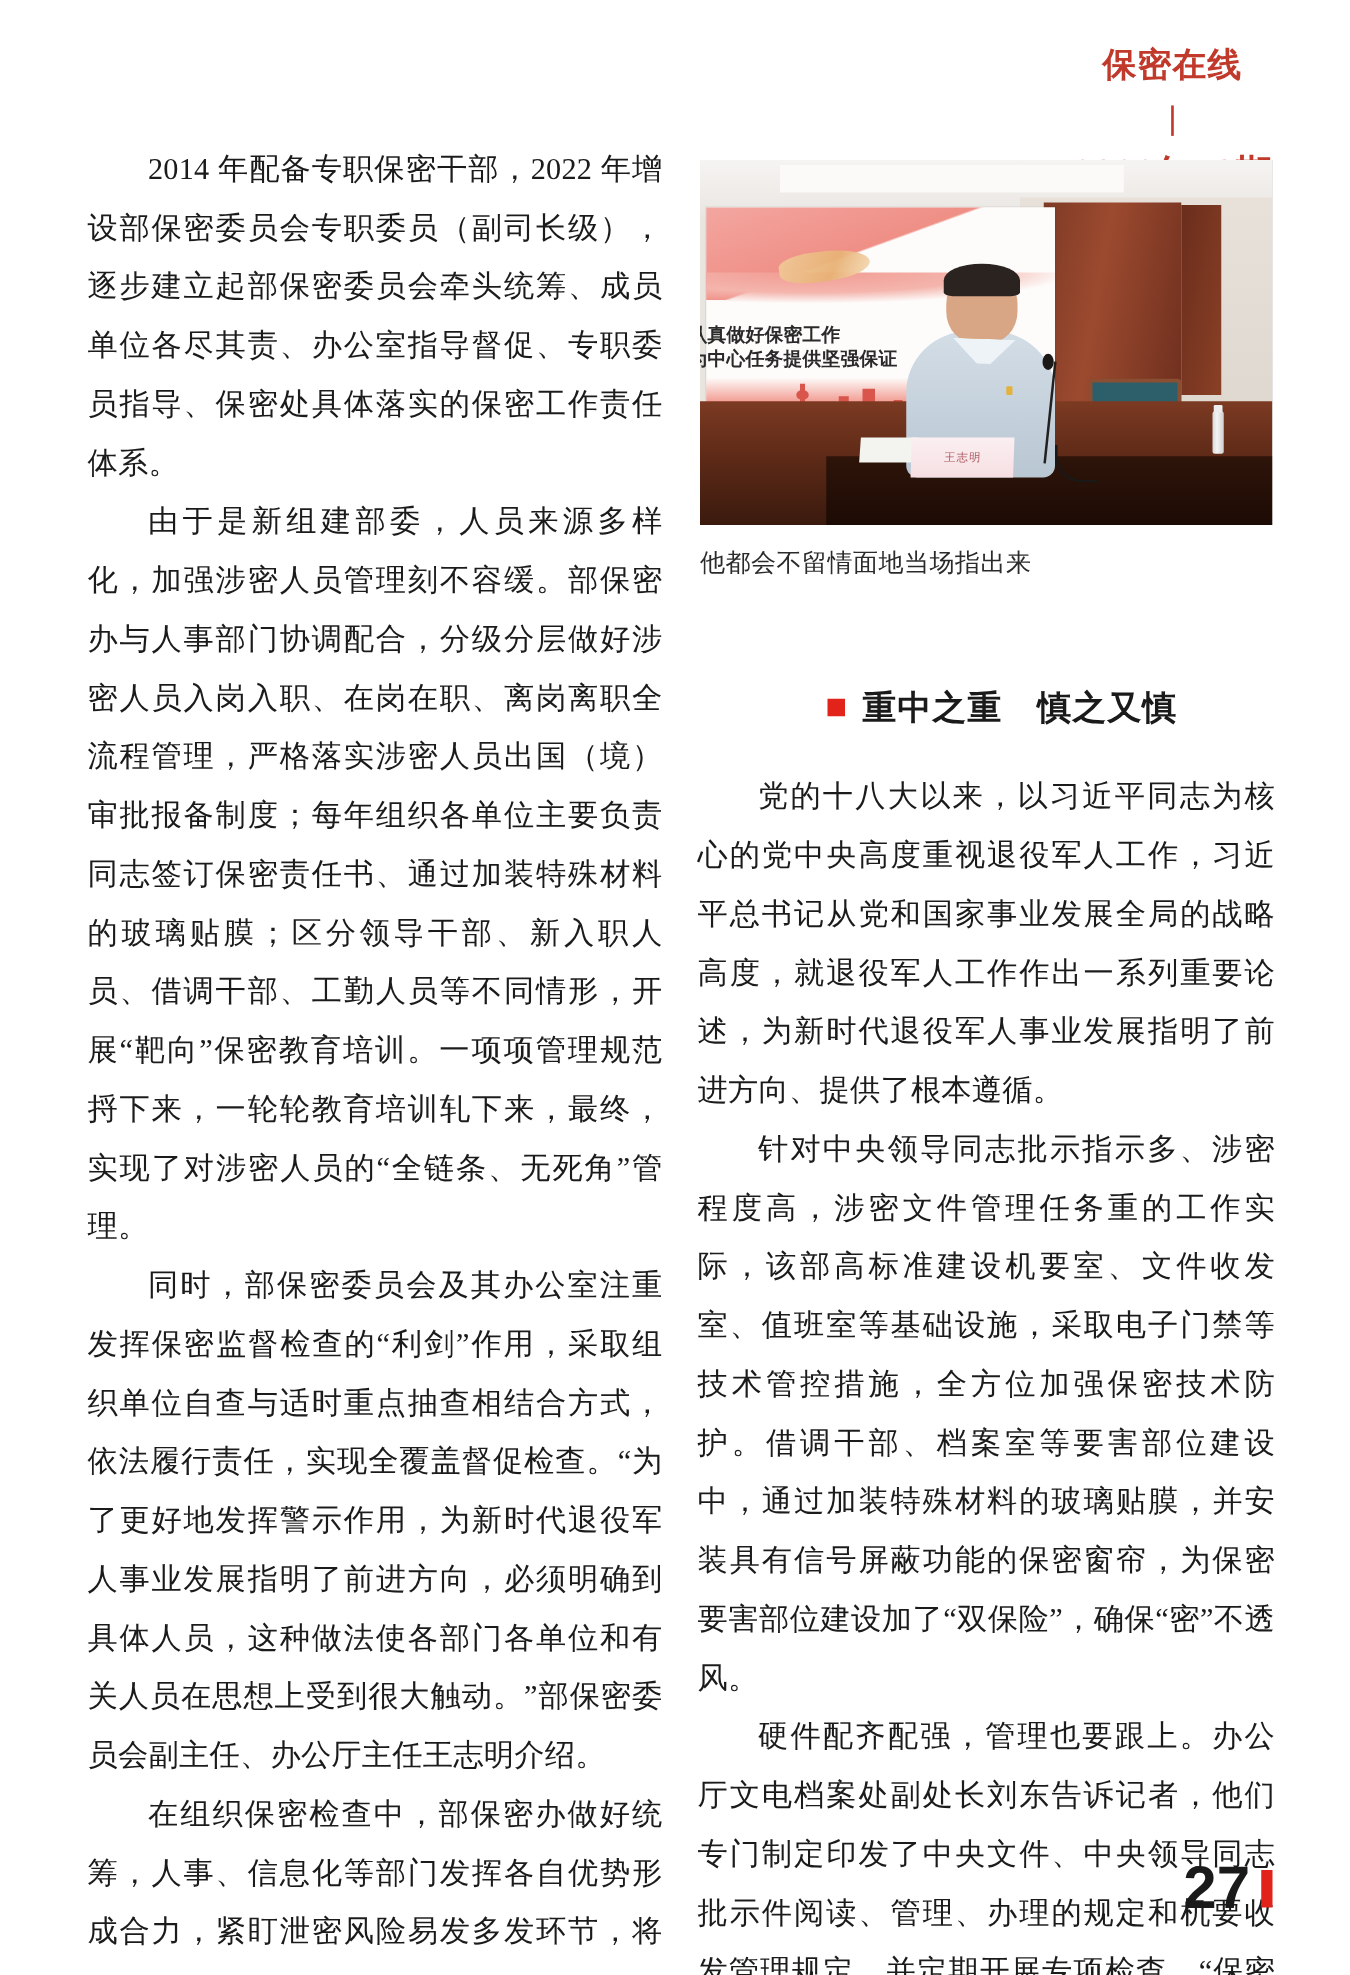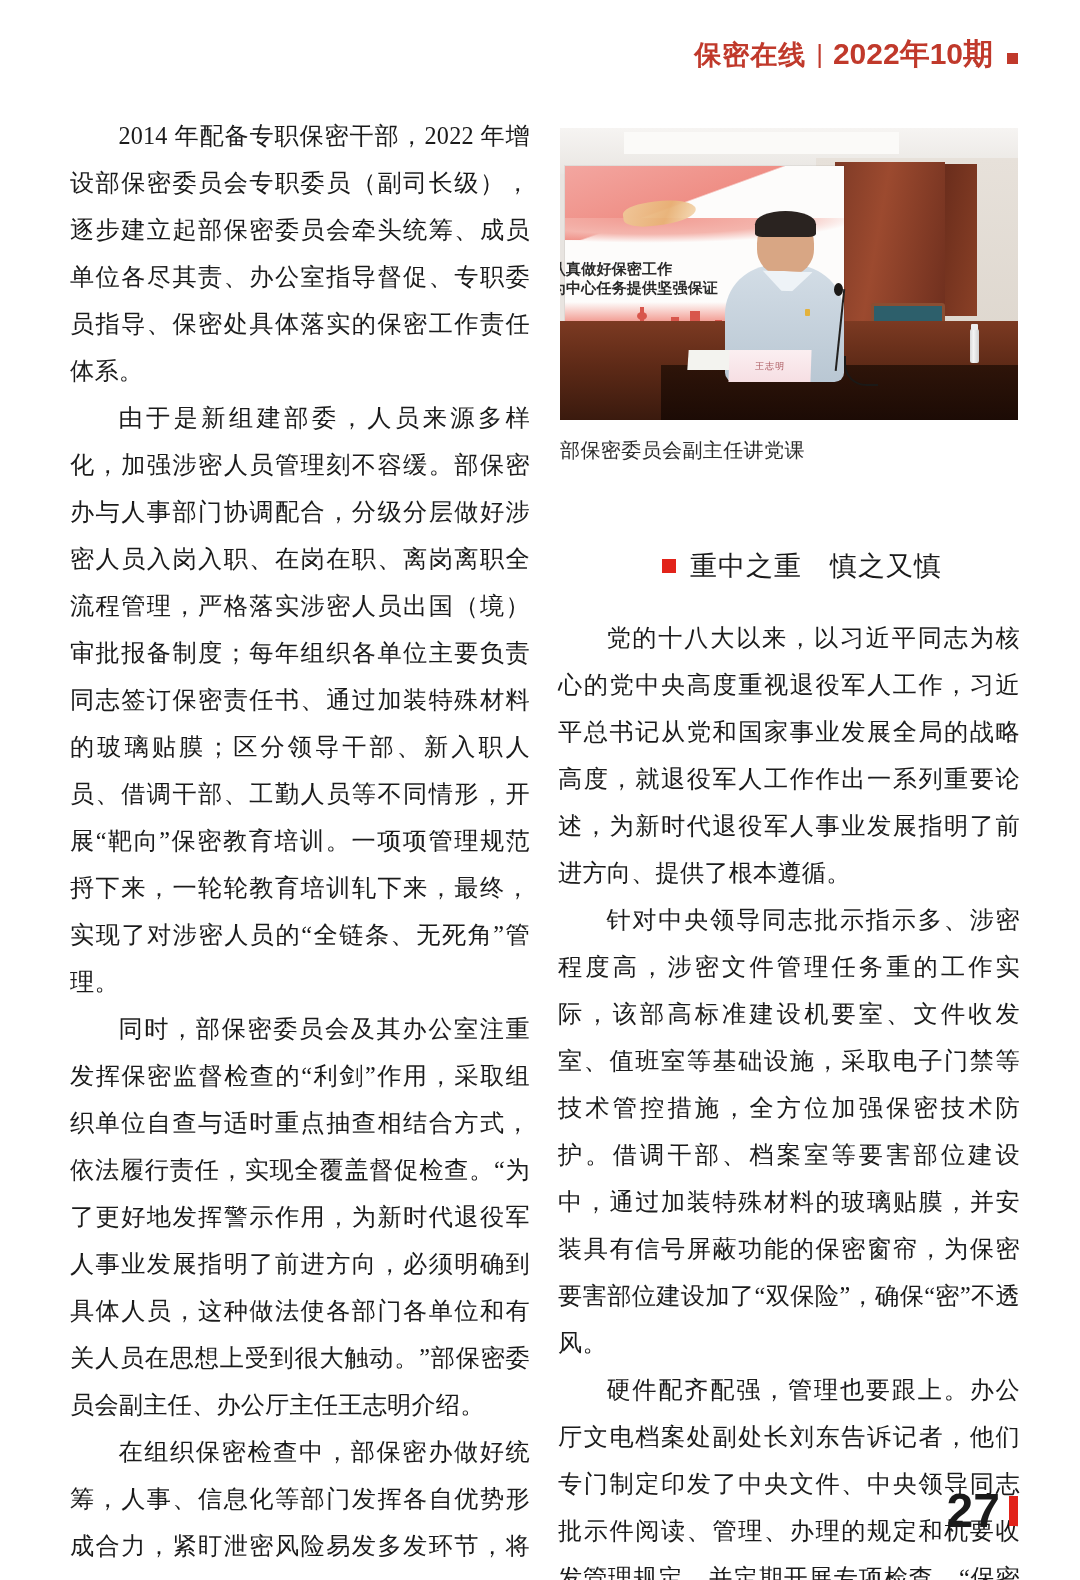--- a/index.html
+++ b/index.html
@@ -25,20 +25,21 @@
 
   
   .header {
     position: absolute;
     top: 34px;
     right: 62px;
     display: flex;
     align-items: center;
     gap: 9px;
     white-space: nowrap;
+    flex-direction: column;
   }
   .header-title {
     font-family: "Liberation Sans", "DejaVu Sans", sans-serif;
     font-size: 27px;
     font-weight: bold;
     color: #c0392b;
     letter-spacing: 1px;
   }
   .header-sep {
     font-family: "Liberation Sans", "DejaVu Sans", sans-serif;
@@ -302,21 +303,21 @@
   }
   .section-square {
     width: 14px;
     height: 14px;
     background: #e2231a;
     flex: none;
   }
   .section-title {
     font-family: "Liberation Sans", "DejaVu Sans", sans-serif;
     font-size: 27px;
-    font-weight: normal;
+    font-weight: bold;
     color: #1a1a1a;
     letter-spacing: 1px;
   }
 
   
   .col-right-body {
     position: absolute;
     left: 558px;
     top: 614px;
     width: 462px;
@@ -407,21 +408,21 @@
       <div class="ph-mic-stem"></div>
       <div class="ph-mic-cable"></div>
 
       <div class="ph-paper"></div>
       <div class="ph-nameplate">
         <span>王志明</span>
       </div>
     </div>
   </div>
 
-  <div class="caption">部保密委员会副主任讲党课</div>
+  <div class="caption">他都会不留情面地当场指出来</div>
 
   <div class="section-head">
     <span class="section-square"></span>
     <span class="section-title">重中之重　慎之又慎</span>
   </div>
 
   <div class="col-right-body">
     <p class="para indent">党的十八大以来，以习近平同志为核心的党中央高度重视退役军人工作，习近平总书记从党和国家事业发展全局的战略高度，就退役军人工作作出一系列重要论述，为新时代退役军人事业发展指明了前进方向、提供了根本遵循。</p>
     <p class="para indent">针对中央领导同志批示指示多、涉密程度高，涉密文件管理任务重的工作实际，该部高标准建设机要室、文件收发室、值班室等基础设施，采取电子门禁等技术管控措施，全方位加强保密技术防护。借调干部、档案室等要害部位建设中，通过加装特殊材料的玻璃贴膜，并安装具有信号屏蔽功能的保密窗帘，为保密要害部位建设加了“双保险”，确保“密”不透风。</p>
     <p class="para indent">硬件配齐配强，管理也要跟上。办公厅文电档案处副处长刘东告诉记者，他们专门制定印发了中央文件、中央领导同志批示件阅读、管理、办理的规定和机要收发管理规定，并定期开展专项检查。“保密要求不能只停留在纸面上，关键要不折不扣地落实。”作为一名退役军人，敢说敢管是刘东的风格，发现不符合保密要求的行为，哪怕是收发文件的小细节，他都会不留情面地当场指出来。“越是无意间表现出的细节，越能反映出一个人真实的状态，</p>

